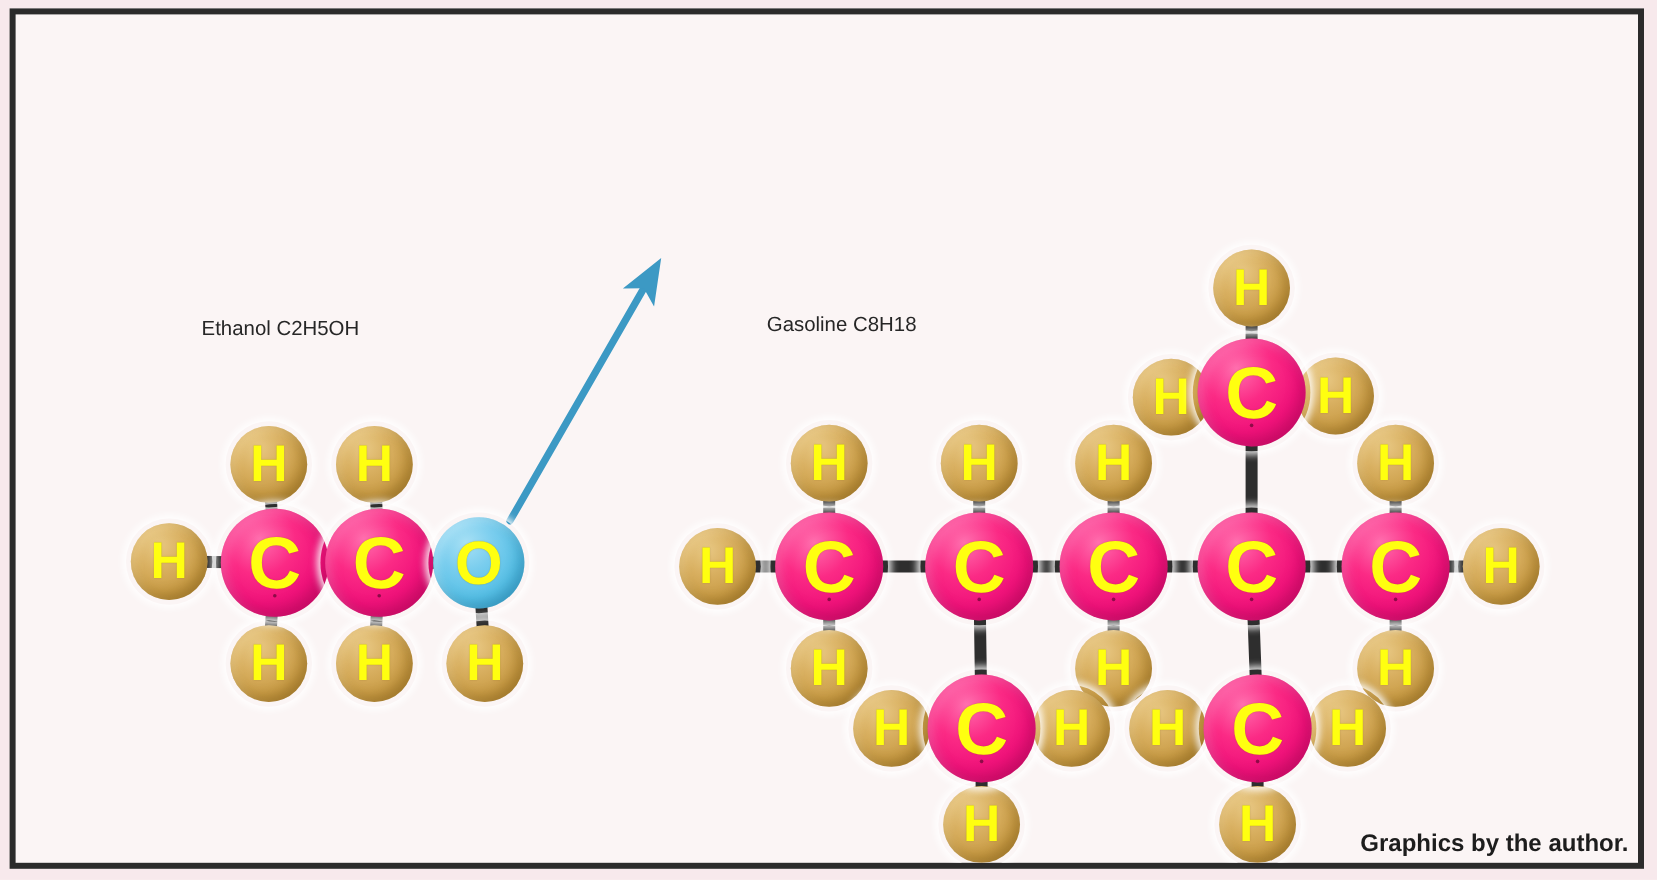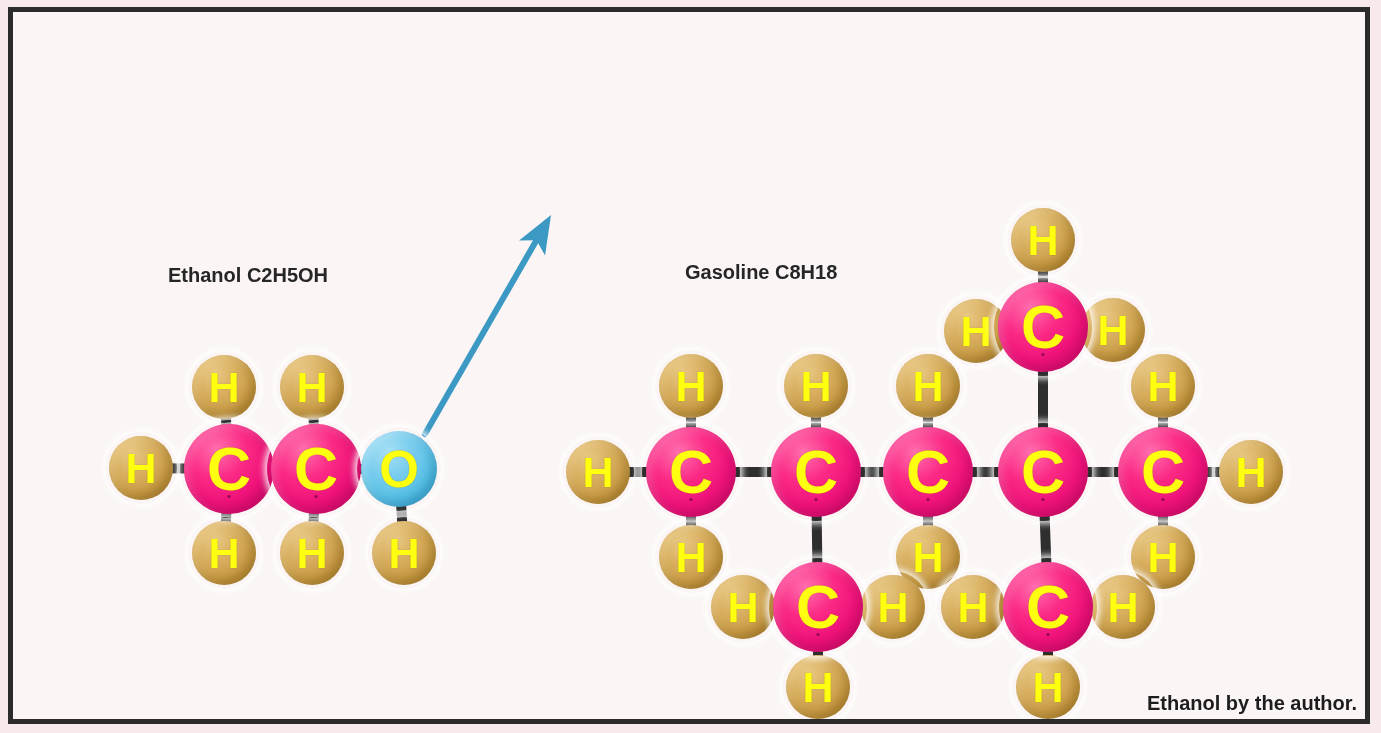--- a/index.html
+++ b/index.html
@@ -43,26 +43,26 @@
     font-weight: bold;
     line-height: 1.32;
     letter-spacing: 0.3px;
     white-space: pre;
   }
 
   
   .mol-label {
     position: absolute;
     color: #262626;
-    font-size: 20px;
-    font-weight: bold;
+    font-size: 17px;
+    font-weight: normal;
     white-space: nowrap;
   }
   #label-ethanol  { left: 155px; top: 252px; }
-  #label-gasoline { left: 672px; top: 249px; }
+  #label-gasoline { left: 626px; top: 249px; }
 
   
   #credit {
     position: absolute;
     right: 8px;
     bottom: 4px;
     color: #1d1d1d;
     font-size: 20px;
     font-weight: bold;
     white-space: nowrap;
@@ -338,16 +338,16 @@
         </div>
       </div>
 
     <svg id="arrow-svg" viewBox="0 0 1352 707" preserveAspectRatio="none">
       <g id="arrow-group">
           <line x1="412" y1="422" x2="524.0365626175694" y2="227.2697840218437" stroke="#3c99c4" stroke-width="6" stroke-linecap="round"></line>
           <polygon points="538,203 532.0512907069748,243.41797691309 523.5378684253398,228.13656202262382 506.0479506835708,228.45715114620003" fill="#3c99c4"></polygon>
         </g>
     </svg>
 
-    <div id="credit">Ethanol by the author.</div>
+    <div id="credit">Graphics by the author.</div>
 
   </div>
 </div>
 
 </body></html>

